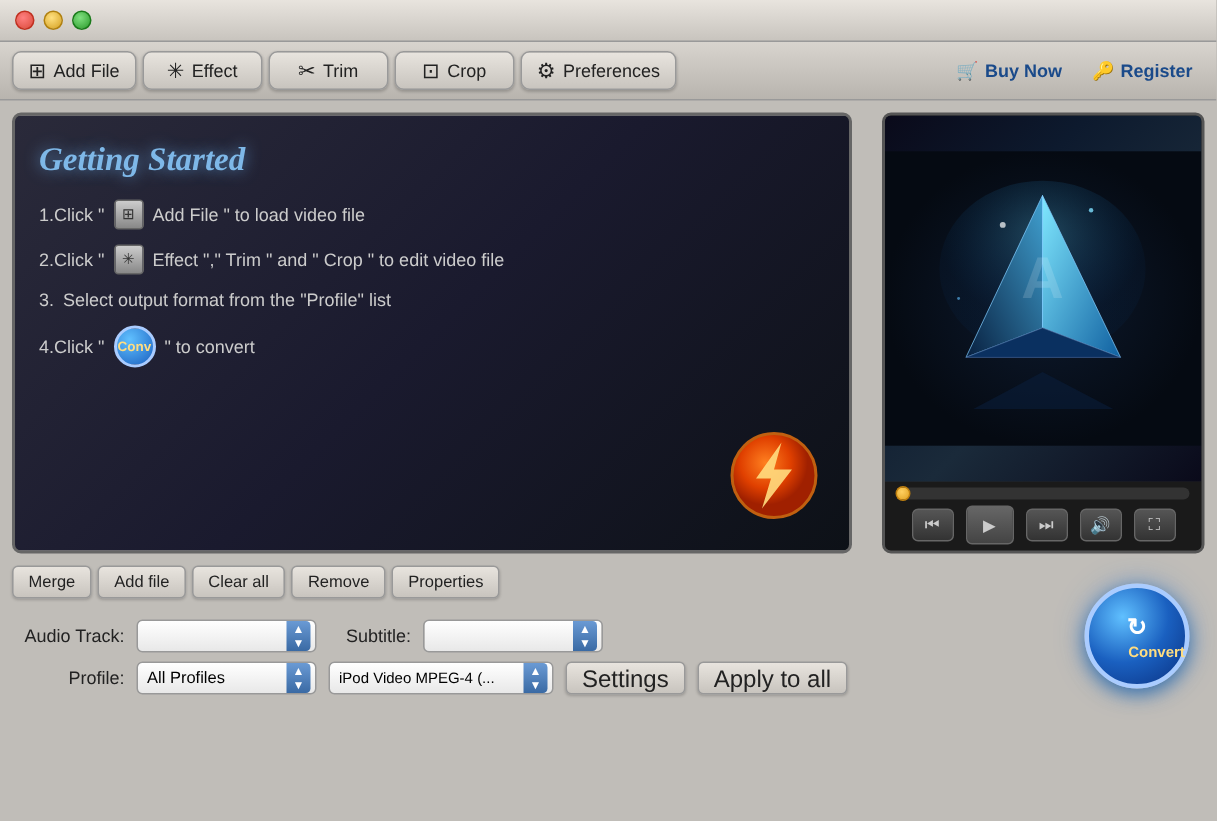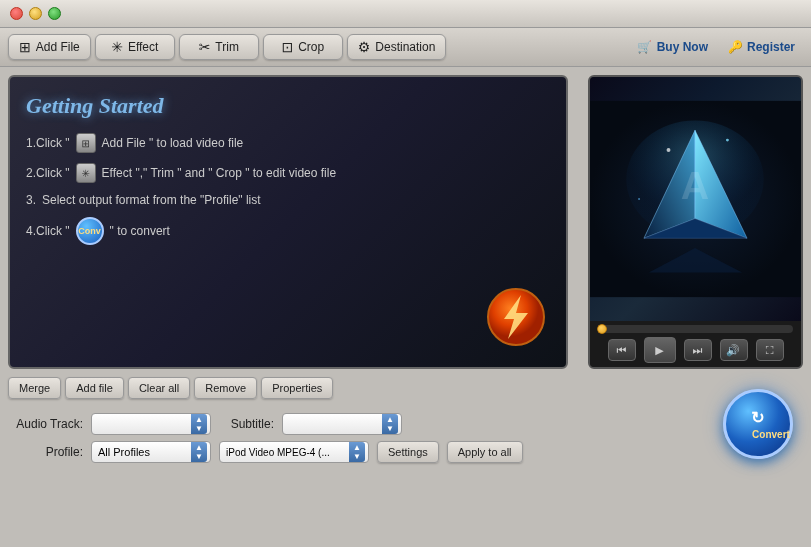--- a/index.html
+++ b/index.html
@@ -284,21 +284,21 @@
       color: white;
       font-size: 8px;
       line-height: 1;
     }
     .action-btn {
       background: linear-gradient(to bottom, #e8e4de, #c8c4be);
       border: 1px solid #999;
       border-radius: 4px;
       padding: 3px 10px;
       cursor: pointer;
-      font-size: 11px;
+      font-size: 16px;
       color: #222;
       box-shadow: 0 1px 2px rgba(0,0,0,0.2);
       height: 22px;
     }
 
     .destination-input {
       background: white;
       border: 1px solid #999;
       border-radius: 3px;
       padding: 2px 6px;
@@ -361,21 +361,21 @@
   <button class="toolbar-btn">
     <span class="icon">✂</span>
     <span>Trim</span>
   </button>
   <button class="toolbar-btn">
     <span class="icon">⊡</span>
     <span>Crop</span>
   </button>
   <button class="toolbar-btn">
     <span class="icon">⚙</span>
-    <span>Destination</span>
+    <span>Preferences</span>
   </button>
   <div class="toolbar-spacer"></div>
   <div class="toolbar-link">
     <span>🛒</span>
     <span>Buy Now</span>
   </div>
   <div class="toolbar-link">
     <span>🔑</span>
     <span>Register</span>
   </div>

